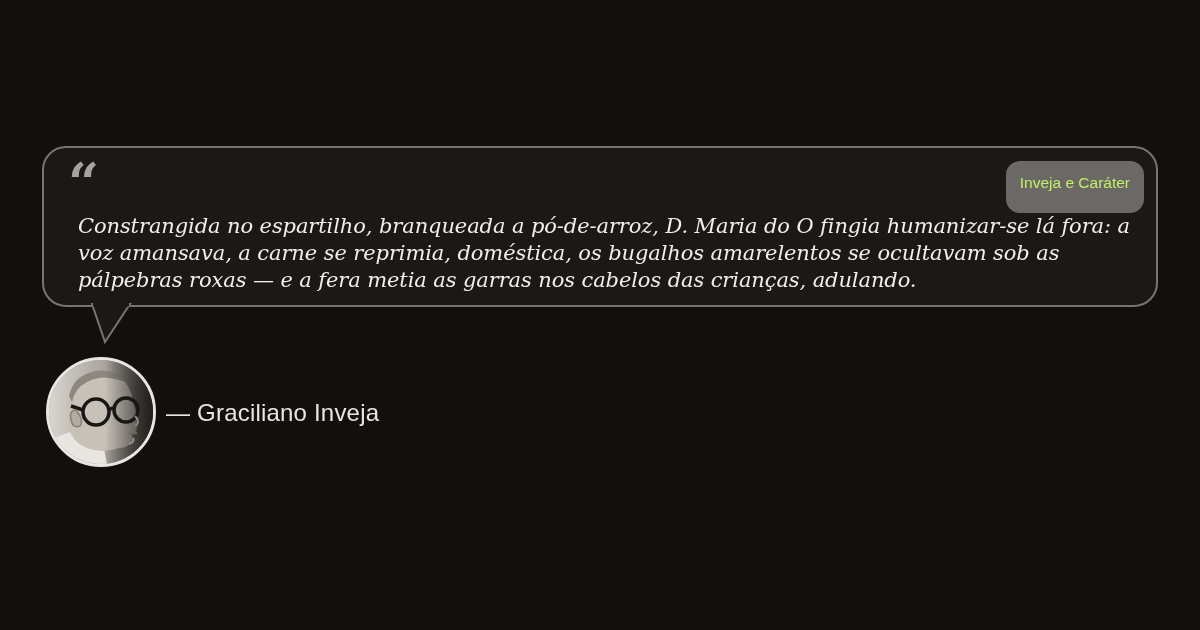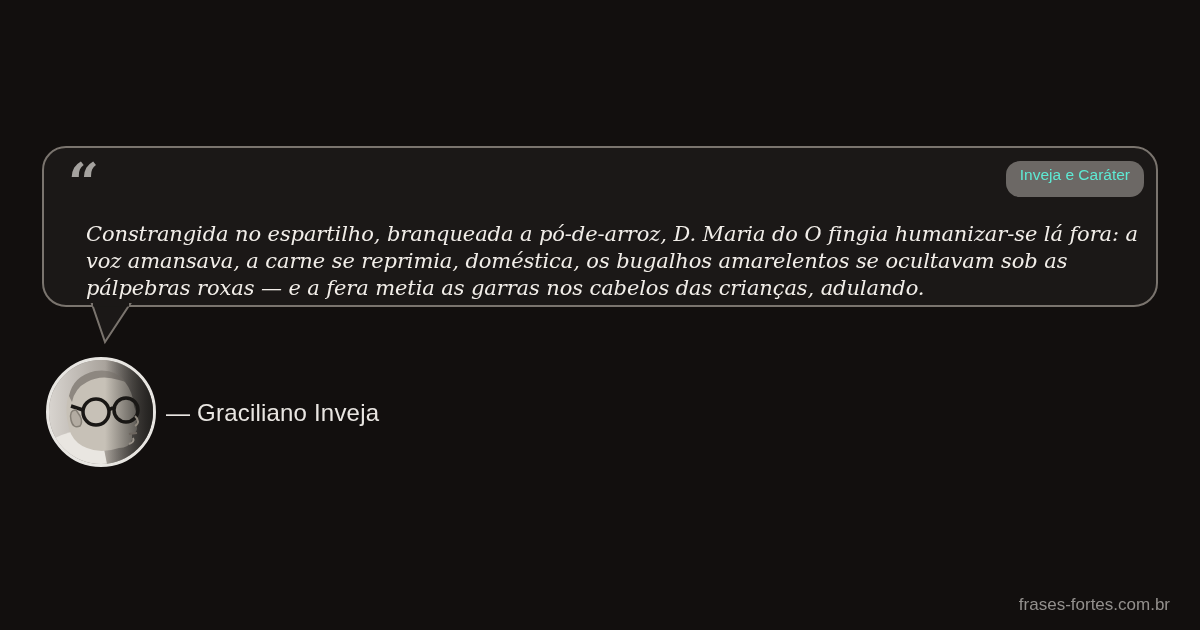--- a/index.html
+++ b/index.html
@@ -24,31 +24,31 @@
     font-family:"DejaVu Serif",serif;
     font-weight:bold;
     font-size:54px;line-height:1;
     color:#a5a29f;
     letter-spacing:-2px;
     user-select:none;
   }
   .badge{
     position:absolute;right:12px;top:13px;
     height:36px;line-height:28px;
-    padding:0 14px;
+    padding:8px 14px;
     border-radius:14px;
     background:#6c6865;
-    color:#5eead4;
+    color:#bef264;
     font-size:15.5px;
     white-space:nowrap;
   }
   .quote{
     position:absolute;left:26px;top:57px;
     width:1052px;
-    margin:16px;
+    margin:8px;
     font-family:"DejaVu Serif",serif;
     font-style:italic;
     font-size:21px;line-height:27px;
     letter-spacing:-0.1px;
     color:#f2eee9;
   }
   .tail{position:absolute;left:89px;top:303px;}
   
   .avatar{
     position:absolute;left:46px;top:357px;
@@ -114,15 +114,14 @@
       </g>
       <path d="M27,50 Q20,50 22,60 Q24,69 31,66 Q34,62 31,56 Z" fill="#b3aca2" stroke="#857f76" stroke-width="1.5"></path>
       <path d="M86,56 Q92,62 86,66" fill="none" stroke="#8f887e" stroke-width="2"></path>
       <path d="M80,74 L88,73" fill="none" stroke="#6e6760" stroke-width="2"></path>
       <path d="M80,84 Q86,82 84,78" fill="none" stroke="#9a938a" stroke-width="2"></path>
     </svg>
   </div>
 
   <span class="author">— Graciliano Inveja</span>
 
-  <div class="watermark">frases-fortes.com.br</div>
 
 </div>
 
 </body></html>

